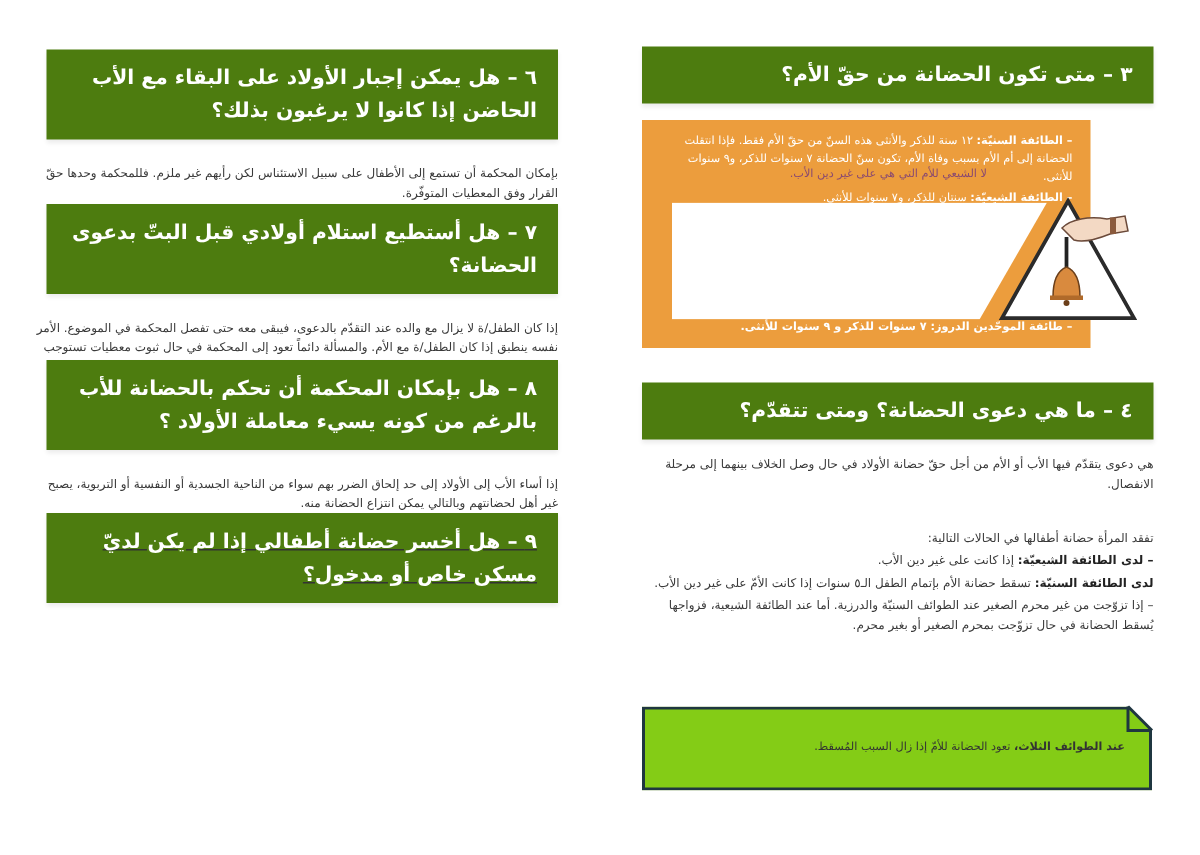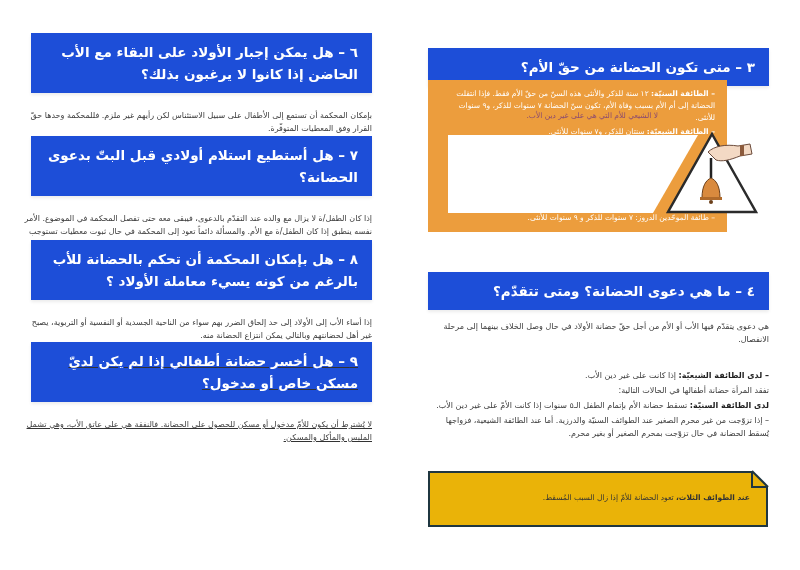--- a/index.html
+++ b/index.html
@@ -2,23 +2,23 @@
 <html><head>
   <meta charset="utf-8">
   <style>
     * { box-sizing: border-box; margin: 0; padding: 0; }
     html, body { width: 800px; height: 570px; background: #ffffff; overflow: hidden; }
     body { font-family: "DejaVu Sans", "Liberation Sans", sans-serif; color: #333; position: relative; }
     .page { position: absolute; top: 0; width: 400px; height: 570px; }
     .page.left { left: 0; }
     .page.right { left: 400px; }
     .section { position: absolute; left: 31px; width: 341px; direction: rtl; }
-    .page.right .section { left: 28px; width: 341px; margin-top: 17px; }
+    .page.right .section { left: 28px; width: 341px; }
     .header {
-      background: #1d4ed8;
+      background: #4d7c0f;
       color: #ffffff;
       font-size: 13.5px;
       font-weight: bold;
       line-height: 22px;
       padding: 8px 14px 8px 14px;
       text-align: right;
       box-shadow: 0 2px 3px rgba(0,0,0,0.08);
     }
     .body-text {
       direction: rtl;
@@ -49,27 +49,27 @@
     }
     .bubble-text {
       position: absolute; left: 70px; top: 30px; width: 160px;
       color: #8a4a70; font-size: 7.5px; direction: rtl; text-align: right;
     }
     .warning {
       position: absolute; left: 236px; top: 50px; width: 96px; height: 85px;
     }
     .orange-bottom {
       position: absolute; right: 12px; bottom: 8px;
-      font-size: 7.5px; font-weight: normal; color: #fff; direction: rtl;
+      font-size: 7.5px; font-weight: bold; color: #fff; direction: rtl;
     }
     .note {
       position: absolute; left: 28px; top: 471px; width: 340px; height: 56px;
       border: 2px solid #1f3640;
       clip-path: polygon(0 0, calc(100% - 16px) 0, 100% 16px, 100% 100%, 0 100%);
-      background: #eab308;
+      background: #84cc16;
     }
     .note-corner {
       position: absolute; left: 350px; top: 469px; width: 20px; height: 20px;
     }
     .note-text {
       position: absolute; right: 16px; top: 20px;
       direction: rtl; font-size: 7.5px; color: #333; text-align: right;
     }
     .note-text b { font-weight: bold; }
     .list-line { margin-bottom: 2px; }
@@ -86,21 +86,20 @@
   <div class="section" style="top:136px;">
     <div class="header">٧ – هل أستطيع استلام أولادي قبل البتّ بدعوى الحضانة؟</div>
     <div class="body-text">إذا كان الطفل/ة لا يزال مع والده عند التقدّم بالدعوى، فيبقى معه حتى تفصل المحكمة في الموضوع. الأمر نفسه ينطبق إذا كان الطفل/ة مع الأم. والمسألة دائماً تعود إلى المحكمة في حال ثبوت معطيات تستوجب حماية القاصر/ة.</div>
   </div>
   <div class="section" style="top:240px;">
     <div class="header">٨ – هل بإمكان المحكمة أن تحكم بالحضانة للأب بالرغم من كونه يسيء معاملة الأولاد ؟</div>
     <div class="body-text">إذا أساء الأب إلى الأولاد إلى حد إلحاق الضرر بهم سواء من الناحية الجسدية أو النفسية أو التربوية، يصبح غير أهل لحضانتهم وبالتالي يمكن انتزاع الحضانة منه.</div>
   </div>
   <div class="section" style="top:342px;text-decoration:underline;">
     <div class="header">٩ – هل أخسر حضانة أطفالي إذا لم يكن لديّ مسكن خاص أو مدخول؟</div>
-    <div class="body-text">لا يُشترط أن يكون للأمّ مدخول أو مسكن للحصول على الحضانة. فالنفقة هي على عاتق الأب، وهي تشمل الملبس والمأكل والمسكن.</div>
   </div>
 </div>
 
 <div class="page right">
   <div class="section" style="top:31px;">
     <div class="header">٣ – متى تكون الحضانة من حقّ الأم؟</div>
   </div>
 
   <div class="orange">
     <div class="line">
@@ -125,24 +124,24 @@
     <div class="orange-bottom">– طائفة الموحّدين الدروز: ٧ سنوات للذكر و ٩ سنوات للأنثى.</div>
   </div>
 
   <div class="section" style="top:255px;">
     <div class="header">٤ – ما هي دعوى الحضانة؟ ومتى تتقدّم؟</div>
     <div class="body-text">هي دعوى يتقدّم فيها الأب أو الأم من أجل حقّ حضانة الأولاد في حال وصل الخلاف بينهما إلى مرحلة الانفصال.</div>
   </div>
 
   <div class="section" style="top:342px;">
     <div class="body-text">
+      <div class="list-line">تفقد المرأة حضانة أطفالها في الحالات التالية:</div>
       <div class="list-line">
         <b>– لدى الطائفة الشيعيّة:</b><span> إذا كانت على غير دين الأب.</span>
       </div>
-      <div class="list-line">تفقد المرأة حضانة أطفالها في الحالات التالية:</div>
       <div class="list-line">
         <b>لدى الطائفة السنيّة:</b><span> تسقط حضانة الأم بإتمام الطفل الـ٥ سنوات إذا كانت الأمّ على غير دين الأب.</span>
       </div>
       <div class="list-line">
         <span>– إذا تزوّجت من غير محرم الصغير عند الطوائف السنيّة والدرزية. أما عند الطائفة الشيعية، فزواجها يُسقط الحضانة في حال تزوّجت بمحرم الصغير أو بغير محرم.</span>
       </div>
     </div>
   </div>
 
   <div class="note">

